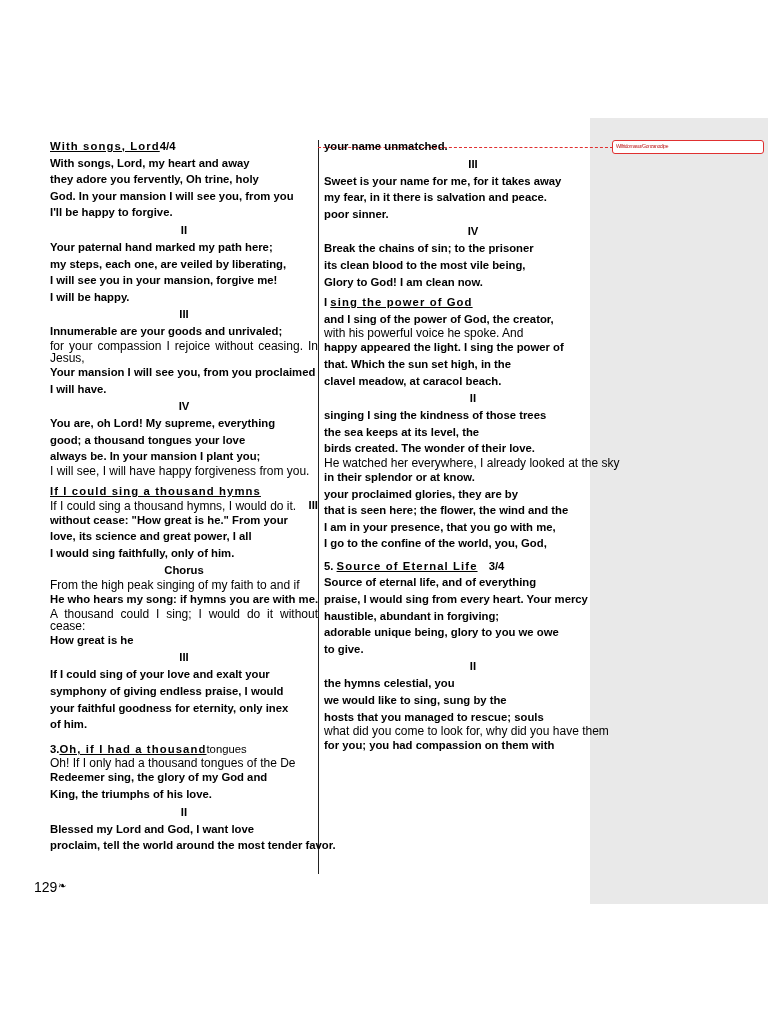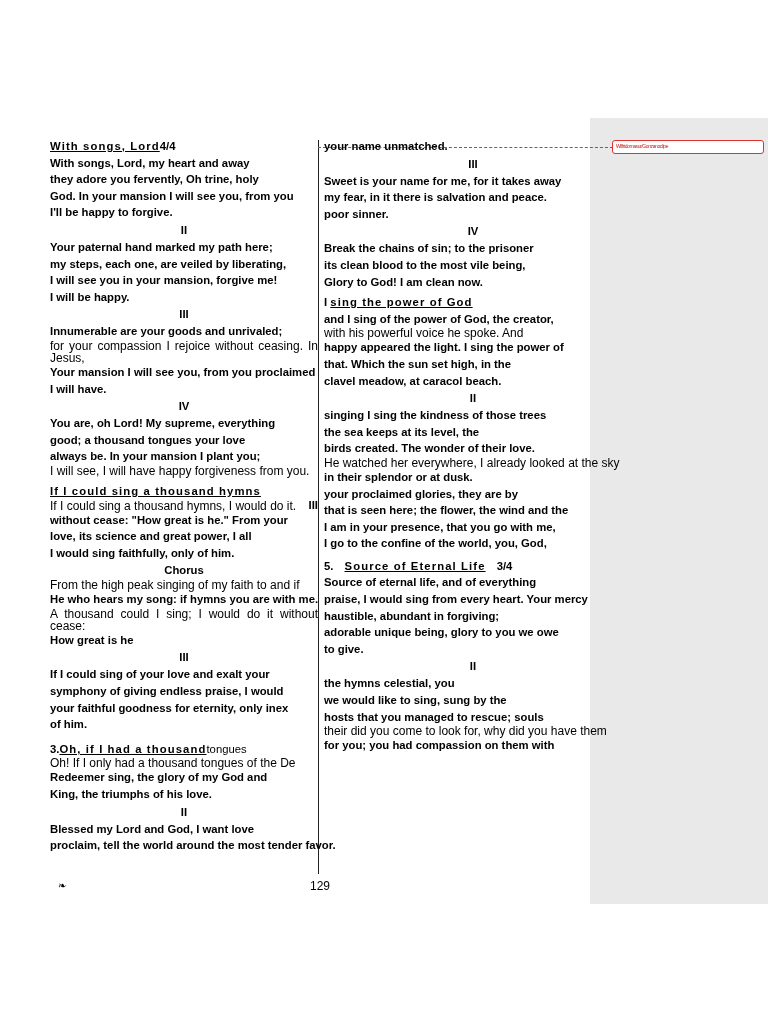--- a/index.html
+++ b/index.html
@@ -106,22 +106,22 @@
     text-align: center;
     font-weight: bold;
     font-size: 11.3px;
     line-height: 18px;
   }
   .page-num {
     position: absolute;
     left: 0;
     top: 879px;
     width: 640px;
-    text-align: center;
-    font-size: 12px;
+    font-size: 14px;
+    padding-left: 34px;
   }
   .foot-glyph {
     position: absolute;
     left: 58px;
     top: 880px;
     font-size: 10px;
     color: #000;
   }
 </style>
 </head>
@@ -242,46 +242,46 @@
     <span class="ln">clavel meadow, at caracol beach.</span>
 
     <span class="roman">II</span>
 
     <span class="ln">singing I sing the kindness of those trees</span>
     <span class="ln">the sea keeps at its level, the</span>
     <span class="ln">birds created. The wonder of their love.</span>
 
     <span class="small">He watched her everywhere, I already looked at the sky</span>
 
-    <span class="ln bold">in   their   splendor   or   at   dusk.</span>
+    <span class="ln bold">in   their   splendor   or   at   know.</span>
 
     <span class="ln">your proclaimed glories, they are by</span>
     <span class="ln">that is seen here; the flower, the wind and the</span>
     <span class="ln">I am in your presence, that you go with me,</span>
     <span class="ln">I go to the confine of the world, you, God,</span>
 
     <div style="height:6px"></div>
     <div style="white-space:nowrap">
       <span class="bold">5.</span>
-      <span class="hdr-title" style="margin-left:8px">Source   of   Eternal   Life</span>
+      <span class="hdr-title" style="">Source   of   Eternal   Life</span>
       <span class="bold" style="margin-left:8px">3/4</span>
     </div>
 
     <span class="ln">Source of eternal life, and of everything</span>
     <span class="ln">praise, I would sing from every heart. Your mercy</span>
     <span class="ln">haustible, abundant in forgiving;</span>
     <span class="ln">adorable unique being, glory to you we owe</span>
     <span class="ln">to give.</span>
 
     <span class="roman">II</span>
 
     <span class="ln">the   hymns     celestial,     you</span>
     <span class="ln">we would like to sing, sung by the</span>
     <span class="ln">hosts that you managed to rescue; souls</span>
 
-    <span class="small">their did you come to look for, why did you have them</span>
+    <span class="small">what did you come to look for, why did you have them</span>
     <span class="ln">for you; you had compassion on them with</span>
   </div>
 
   <span class="foot-glyph">❧</span>
   <div class="page-num">129</div>
 
 </div>
 
 </body></html>

